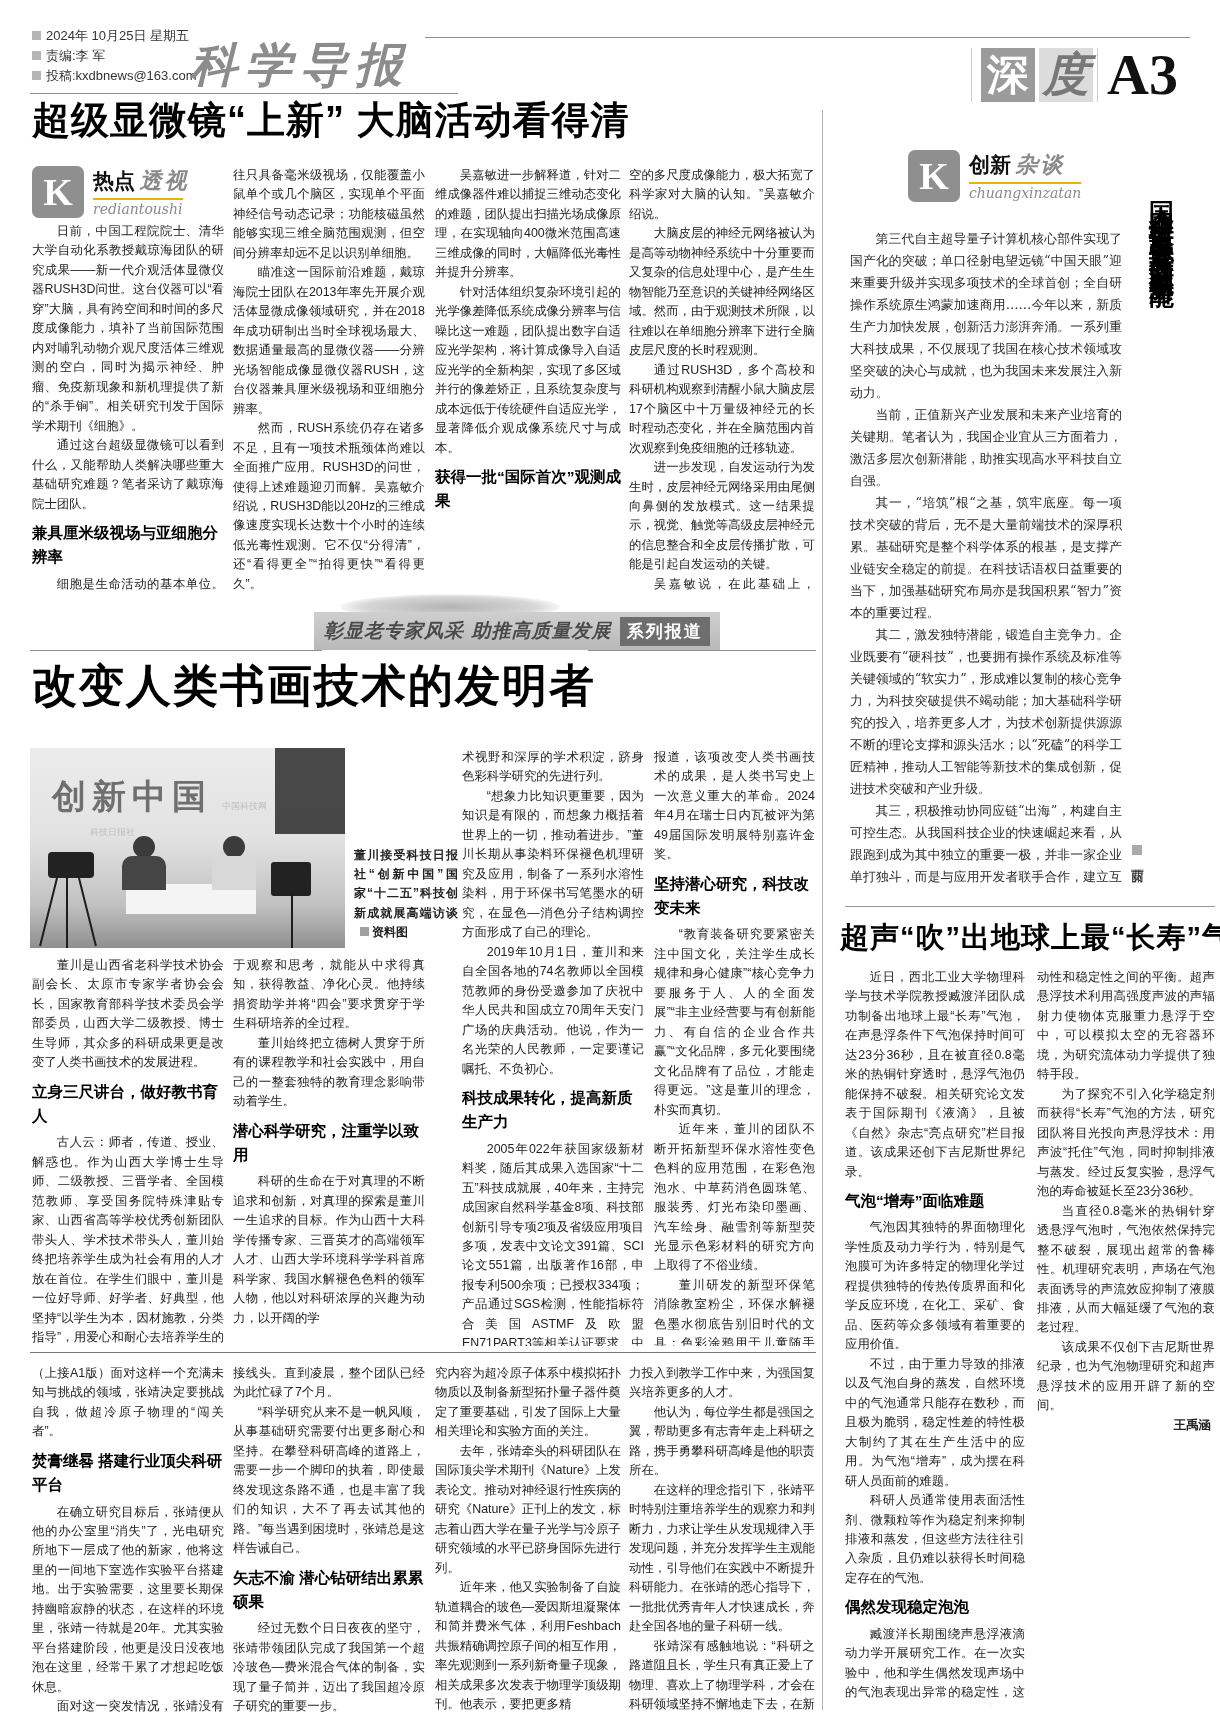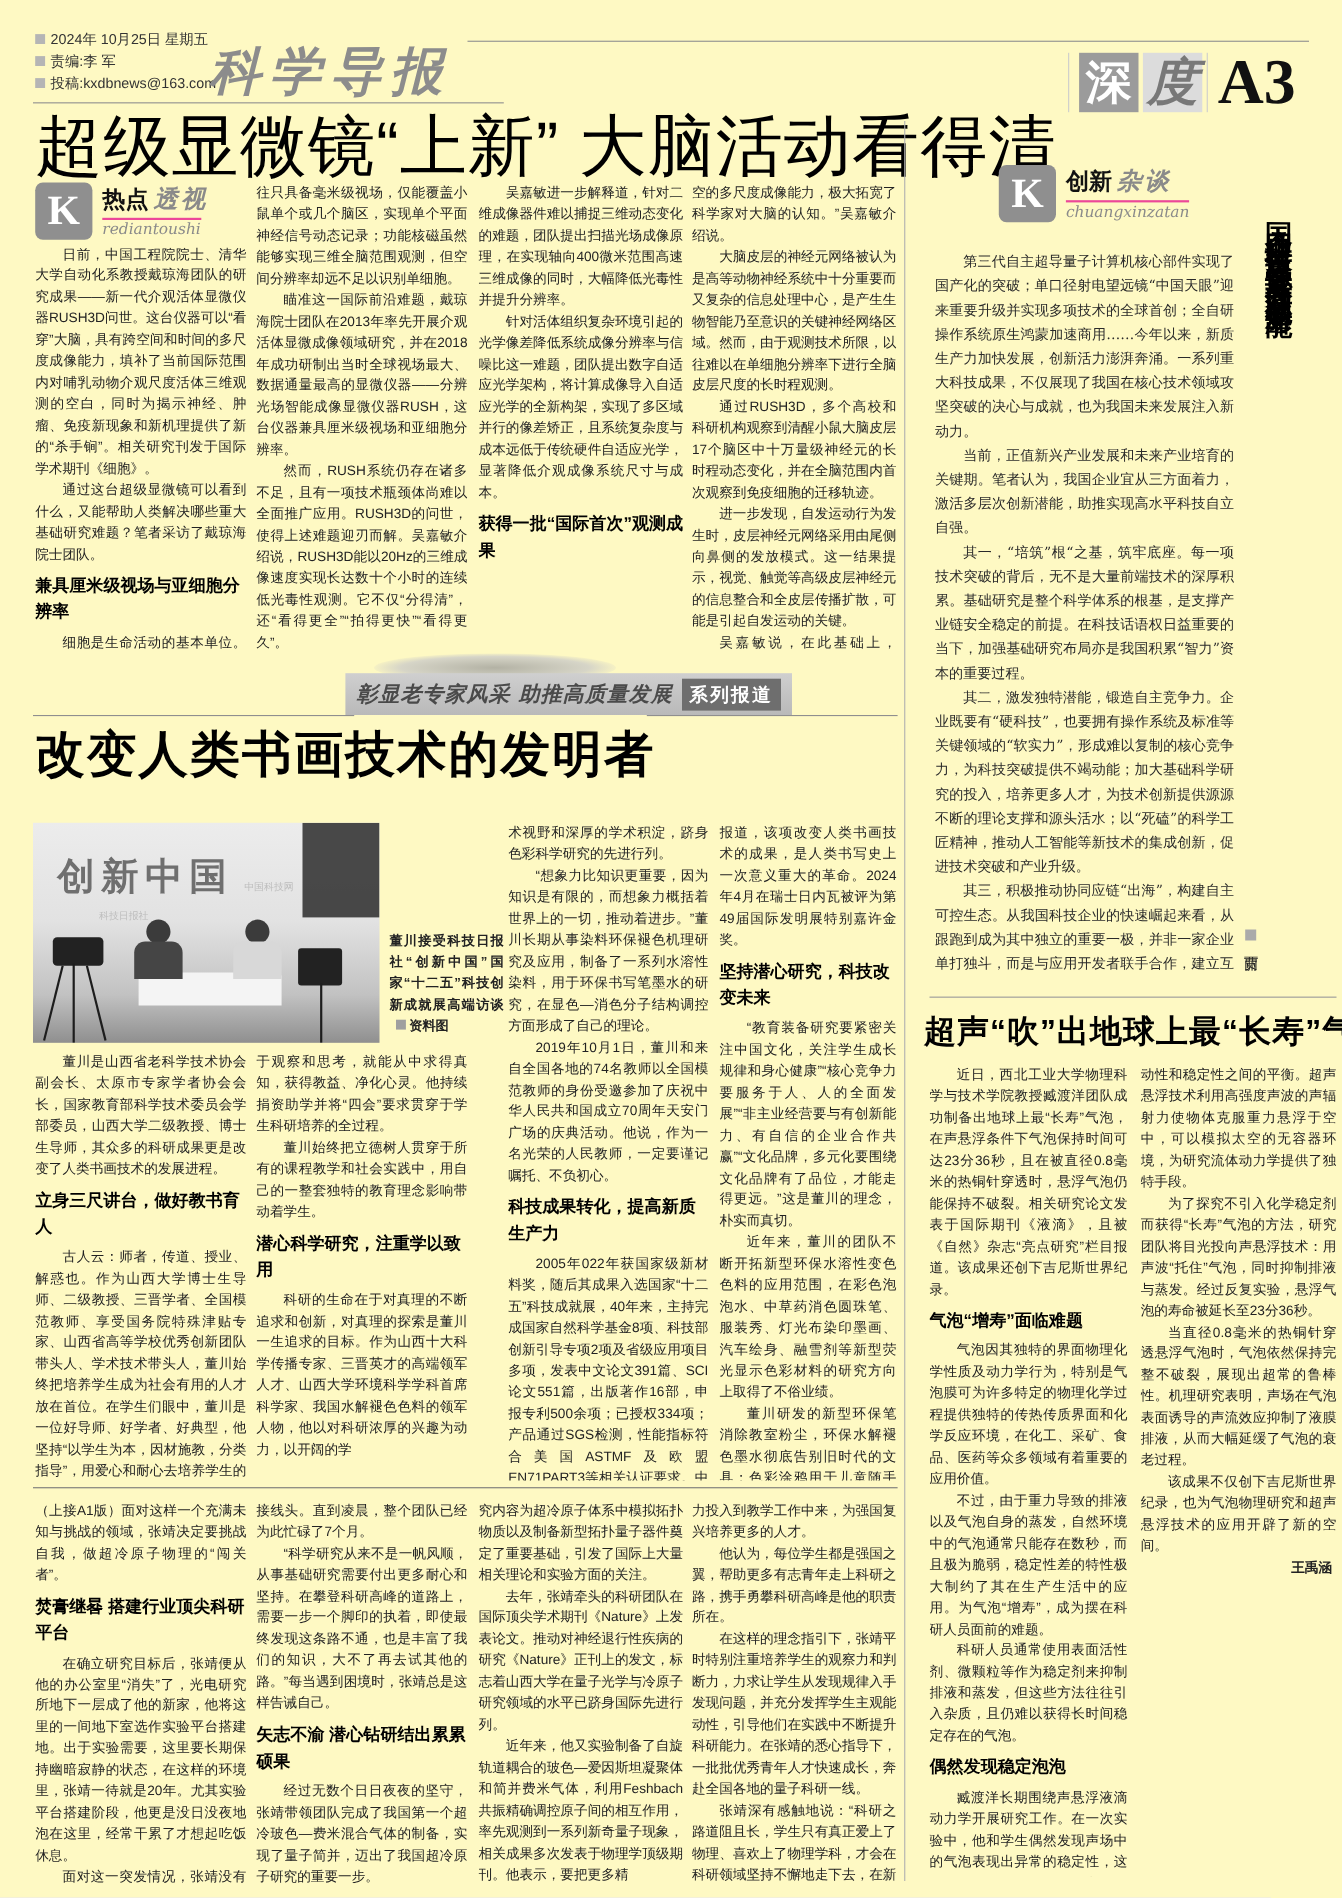--- a/index.html
+++ b/index.html
@@ -1,40 +1,40 @@
 <!DOCTYPE html>
 <html><head>
 <meta charset="utf-8">
 <style>
   html,body{margin:0;padding:0;background:#e9e9e9;}
-  #page{position:relative;width:1220px;height:1725px;background:#fef9c3;margin:0 auto;
+  #page{position:relative;width:1220px;height:1725px;background:#ffffff;margin:0 auto;
         font-family:"Liberation Sans","DejaVu Sans",sans-serif;color:#1a1a1a;overflow:hidden;}
   .abs{position:absolute;}
   .hline{position:absolute;background:#8f8f8f;height:1px;}
   .vline{position:absolute;background:#9a9a9a;width:1px;}
   
   .info{font-size:13px;line-height:20px;color:#333;}
   .info .sq{display:inline-block;width:9px;height:9px;background:#b5b5b5;margin-right:5px;}
   .masthead{font-family:"DejaVu Serif","Liberation Serif",serif;font-style:italic;font-weight:bold;
             font-size:47px;color:#8c8c8c;letter-spacing:8px;}
   .shenbox{width:54px;height:54px;background:#9b9b9b;color:#fff;font-size:42px;font-weight:900;
            display:flex;align-items:center;justify-content:center;}
   .dubox{width:54px;height:54px;background:#dcdcdc;color:#787878;font-size:46px;font-weight:bold;
          font-family:"DejaVu Serif",serif;font-style:italic;display:flex;align-items:center;justify-content:center;}
   .a3{font-family:"Liberation Serif","DejaVu Serif",serif;font-size:58px;font-weight:bold;color:#111;line-height:1;}
   
-  .headline{font-size:61px;font-weight:400;letter-spacing:1px;color:#000;line-height:1.1;white-space:nowrap;}
+  .headline{font-size:38px;font-weight:700;letter-spacing:1px;color:#000;line-height:1.1;white-space:nowrap;}
   
   .kbox{width:52px;height:52px;background:#8f8f8f;border-radius:7px;color:#fff;
         font-family:"Liberation Serif",serif;font-size:38px;font-weight:bold;
         display:flex;align-items:center;justify-content:center;flex:0 0 auto;}
   .kicker{display:flex;gap:9px;align-items:flex-start;}
   .kick-t1{font-size:21px;font-weight:900;color:#111;}
   .kick-t2{font-family:"DejaVu Serif",serif;font-style:italic;font-size:22px;font-weight:bold;color:#8a8a8a;letter-spacing:3px;}
-  .kick-py{font-family:"DejaVu Serif",serif;font-style:italic;font-size:14px;color:#8a8a8a;border-top:2px solid #ec4899;
+  .kick-py{font-family:"DejaVu Serif",serif;font-style:italic;font-size:14px;color:#8a8a8a;border-top:2px solid #eab308;
            padding-top:1px;margin-top:2px;display:inline-block;}
   
   .col{position:absolute;overflow:hidden;text-align:justify;font-size:12.4px;line-height:1.57;color:#222;}
   .col p{margin:0;text-indent:2em;}
   .col p.ni{text-indent:0;}
   .col p.byl{text-align:right;font-weight:bold;text-indent:0;padding-right:4px;}
   .col h4{margin:7px 0 5px;font-size:15.5px;font-weight:900;color:#000;text-indent:0;text-align:left;}
   .serifcol{font-family:"DejaVu Serif","Liberation Serif",serif;font-size:12.8px;line-height:1.72;color:#2a2a2a;}
   
   .vtitle{writing-mode:vertical-rl;font-size:25px;font-weight:900;letter-spacing:4px;color:#000;}

